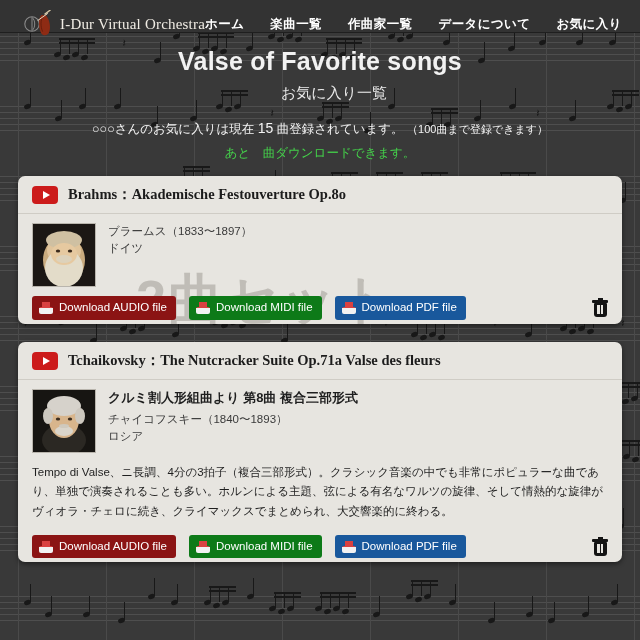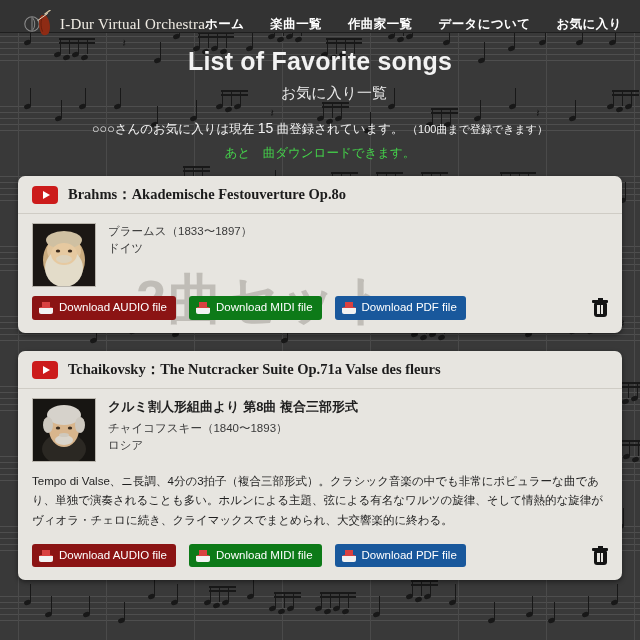--- a/index.html
+++ b/index.html
@@ -123,21 +123,21 @@
   }
   .watermark{
     position:absolute;
     left:118px;top:58px;
     font-size:54px;font-weight:bold;color:rgba(160,156,150,.55);
     letter-spacing:2px;pointer-events:none;white-space:nowrap;z-index:1;
     line-height:1;
   }
   .btn-row{
     display:flex;align-items:center;gap:13px;
-    padding:9px 14px 13px 14px;
+    padding:9px 14px 4px 14px;
     position:relative;z-index:3;
   }
   .dlbtn{
     display:inline-flex;align-items:center;gap:6px;
     border:none;border-radius:3px;cursor:pointer;
     padding:4px 9px 4px 7px;
     font-size:11.5px;color:#ffffff;
     font-family:"Liberation Sans","DejaVu Sans",sans-serif;
     white-space:nowrap;line-height:1.35;
   }
@@ -835,21 +835,21 @@
   <nav>
     <a href="#">ホーム</a>
     <a href="#">楽曲一覧</a>
     <a href="#">作曲家一覧</a>
     <a href="#">データについて</a>
     <a href="#">お気に入り</a>
   </nav>
 </div>
 
 <div id="titles">
-  <h1 id="page-title">List of Favorite songs</h1>
+  <h1 id="page-title">Valse of Favorite songs</h1>
   <p id="page-subtitle">お気に入り一覧</p>
   <p id="status-line">
     <span>○○○さんのお気に入りは現在</span>
     <span class="num">15</span>
     <span>曲登録されています。</span>
     <span class="paren">（100曲まで登録できます）</span>
   </p>
   <p id="download-note">あと　曲ダウンロードできます。</p>
 </div>
 

